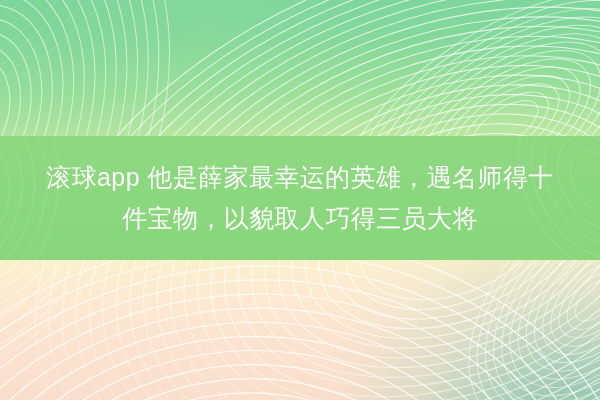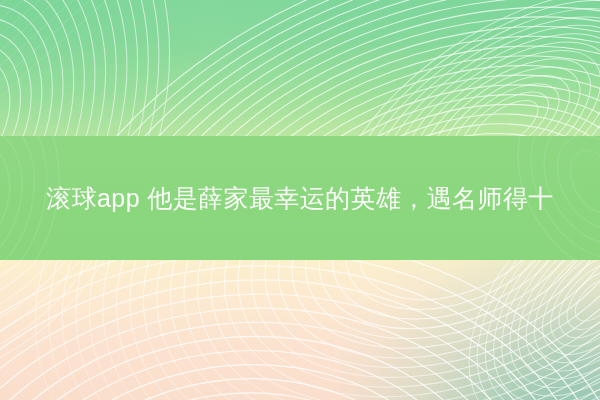--- a/index.html
+++ b/index.html
@@ -293,17 +293,18 @@
           <ellipse rx="34" ry="50"></ellipse>
           <ellipse rx="46" ry="66"></ellipse>
           <ellipse rx="58" ry="82"></ellipse>
           <ellipse rx="70" ry="98"></ellipse>
         </g>
       </g>
     </svg>
 
     <div class="banner-text">
       <span class="banner-line">滚球app 他是薛家最幸运的英雄，遇名师得十</span>
+      <span class="banner-line">件宝物，以貌取人巧得三员大将</span>
     </div>
 
   </div>
 
 </div>
 
 </body></html>

